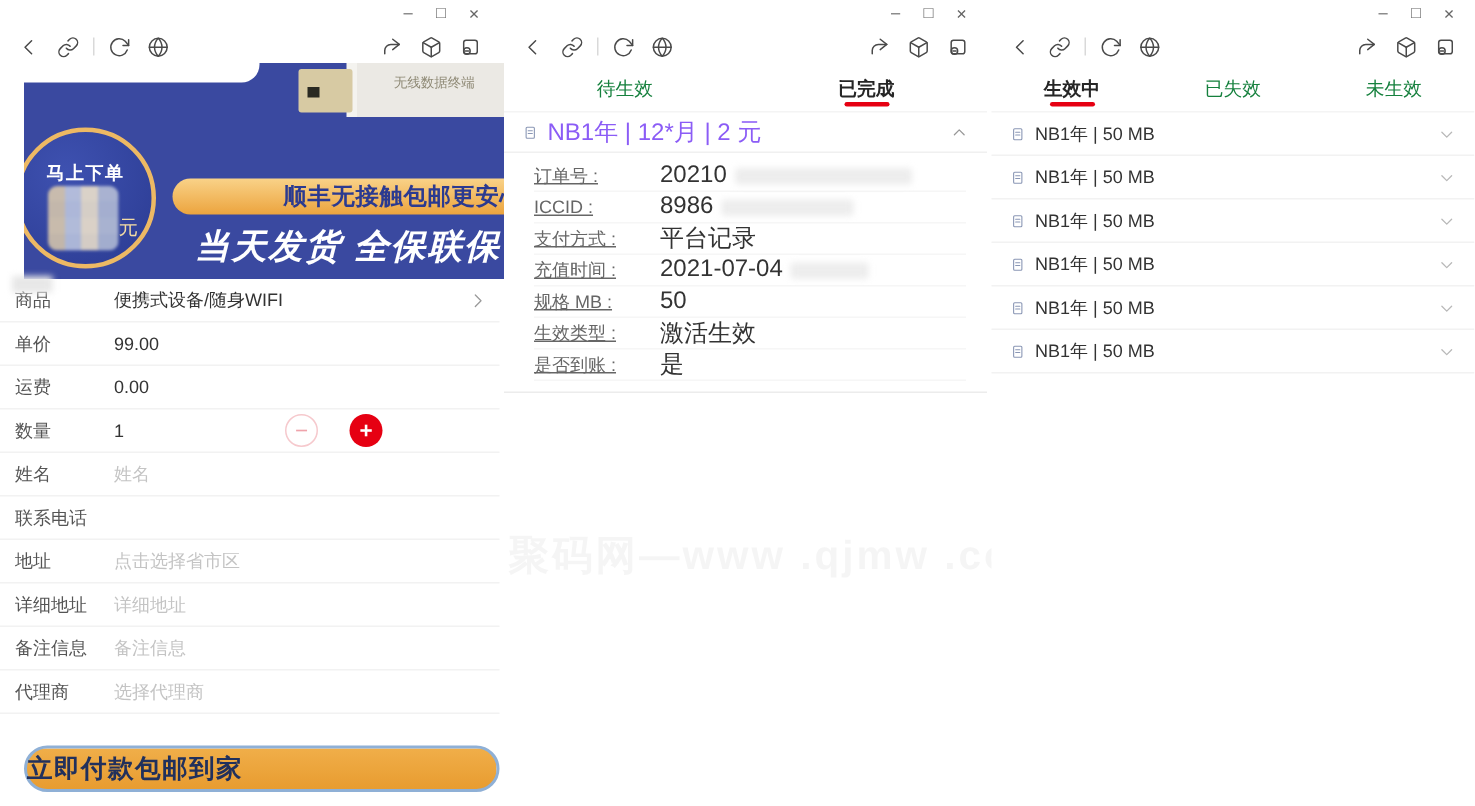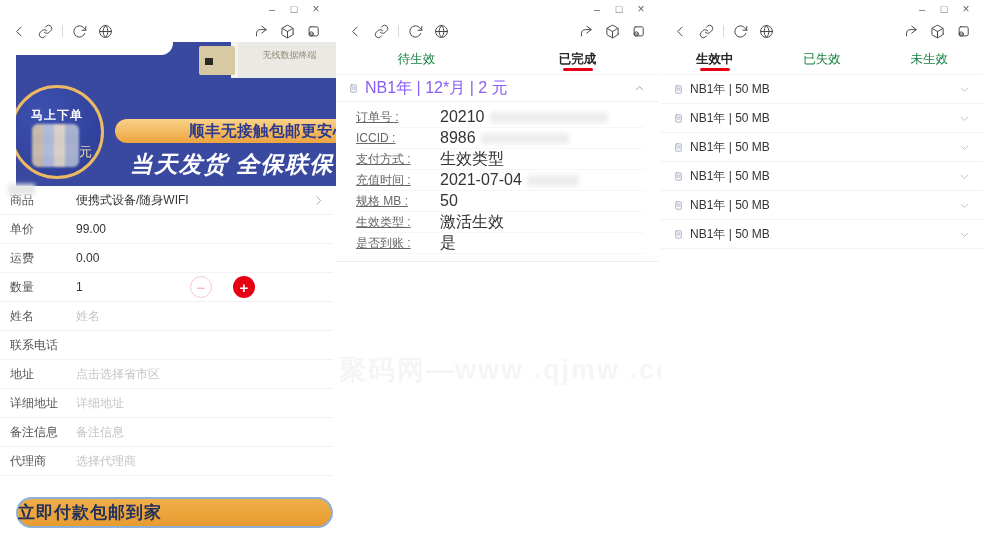--- a/index.html
+++ b/index.html
@@ -319,21 +319,21 @@
     <div class="drow">
       <span class="dlab">ICCID :</span>
       <span class="dval">
           <span>8986</span>
           <span class="blur b-iccid"></span>
         </span>
     </div>
     <div class="drow">
       <span class="dlab">支付方式 :</span>
       <span class="dval">
-          <span>生效类型</span>
+          <span>平台记录</span>
         </span>
     </div>
     <div class="drow">
       <span class="dlab">充值时间 :</span>
       <span class="dval">
           <span>2021-07-04</span>
           <span class="blur b-time"></span>
         </span>
     </div>
     <div class="drow">

